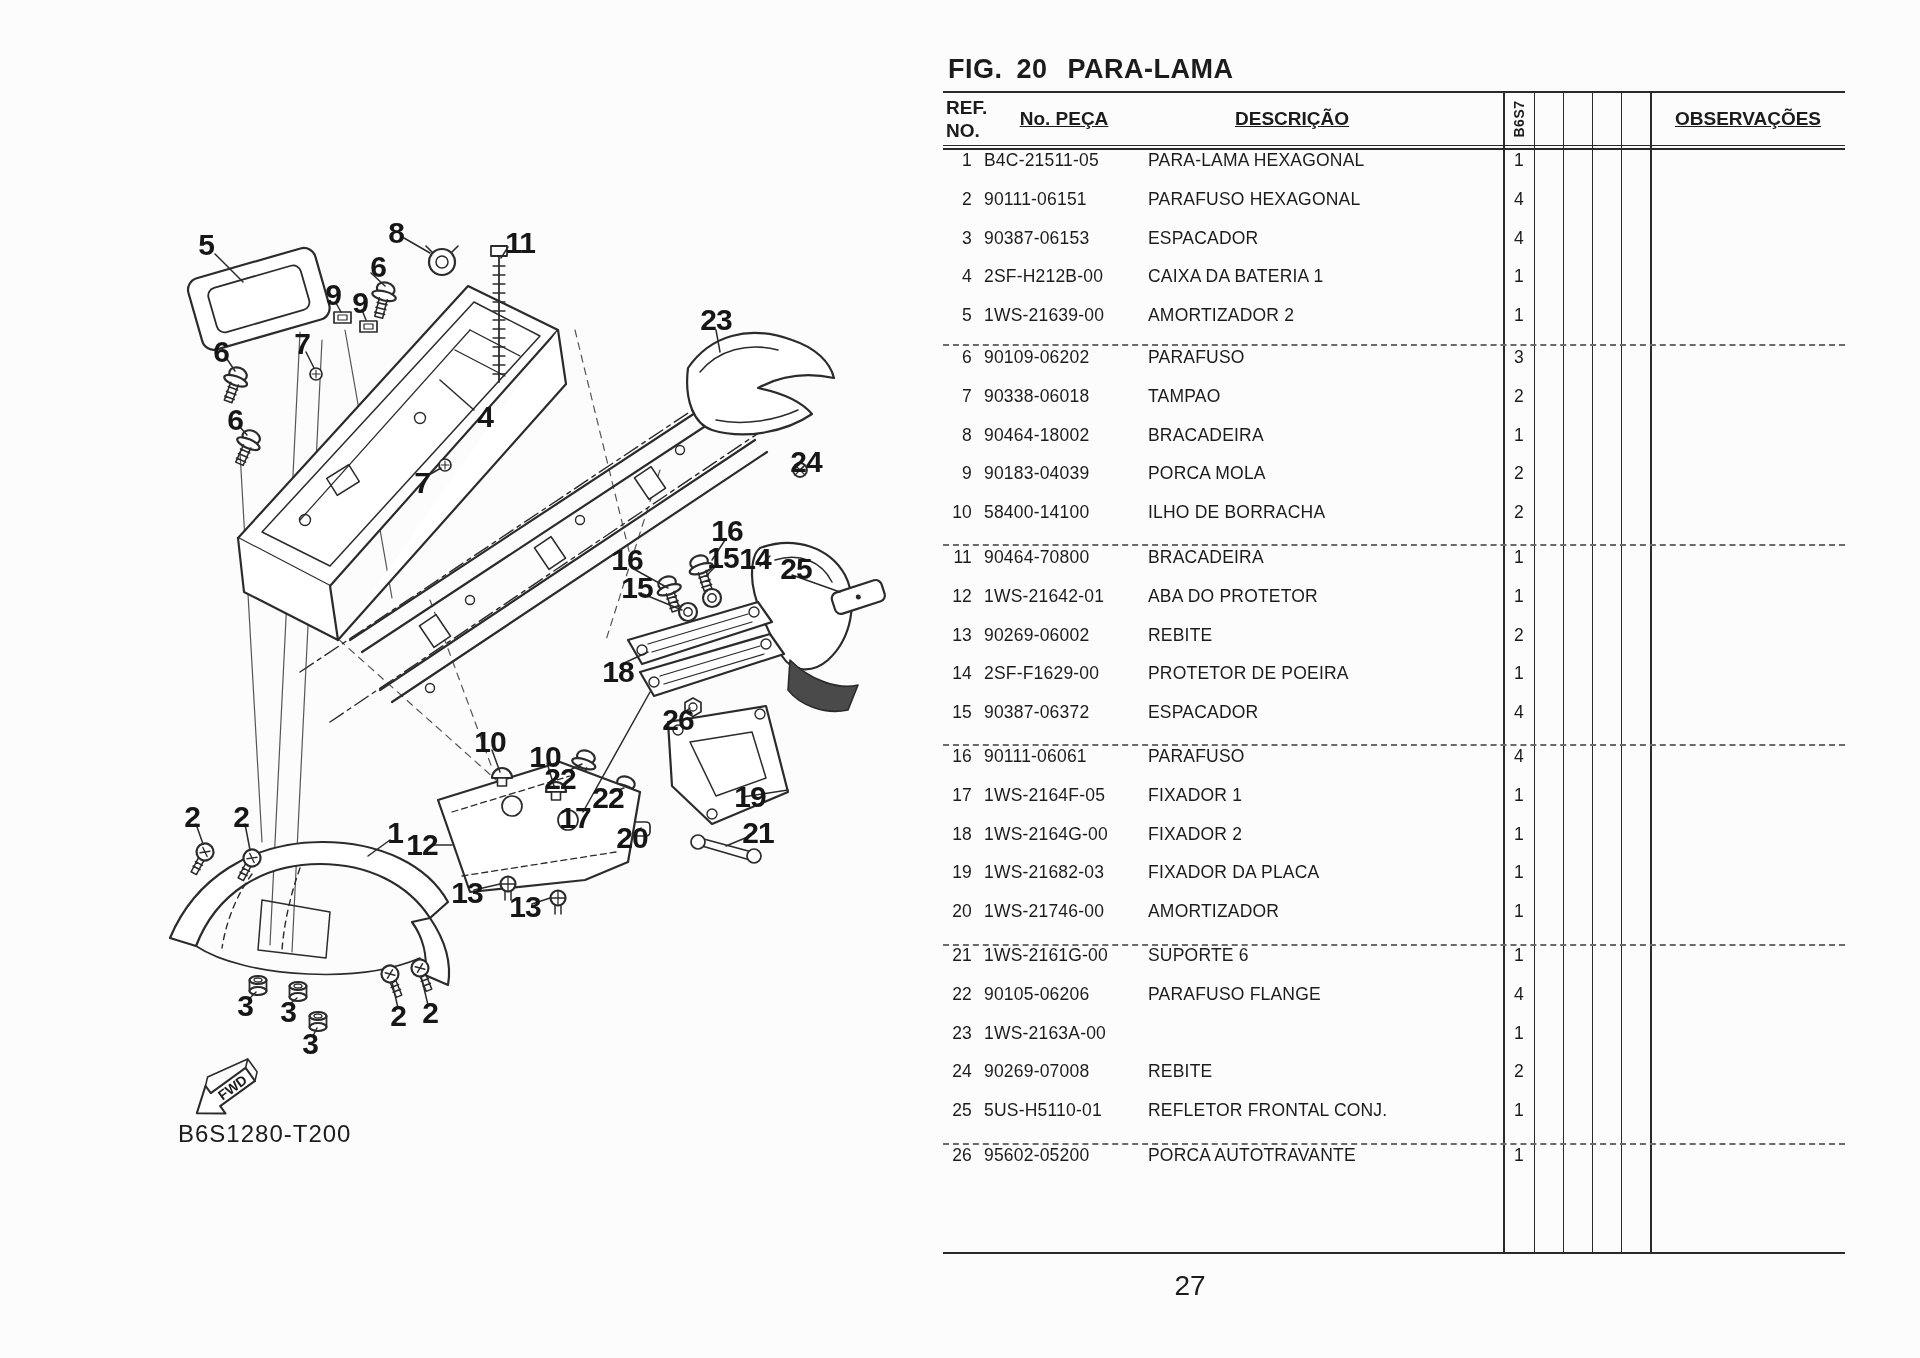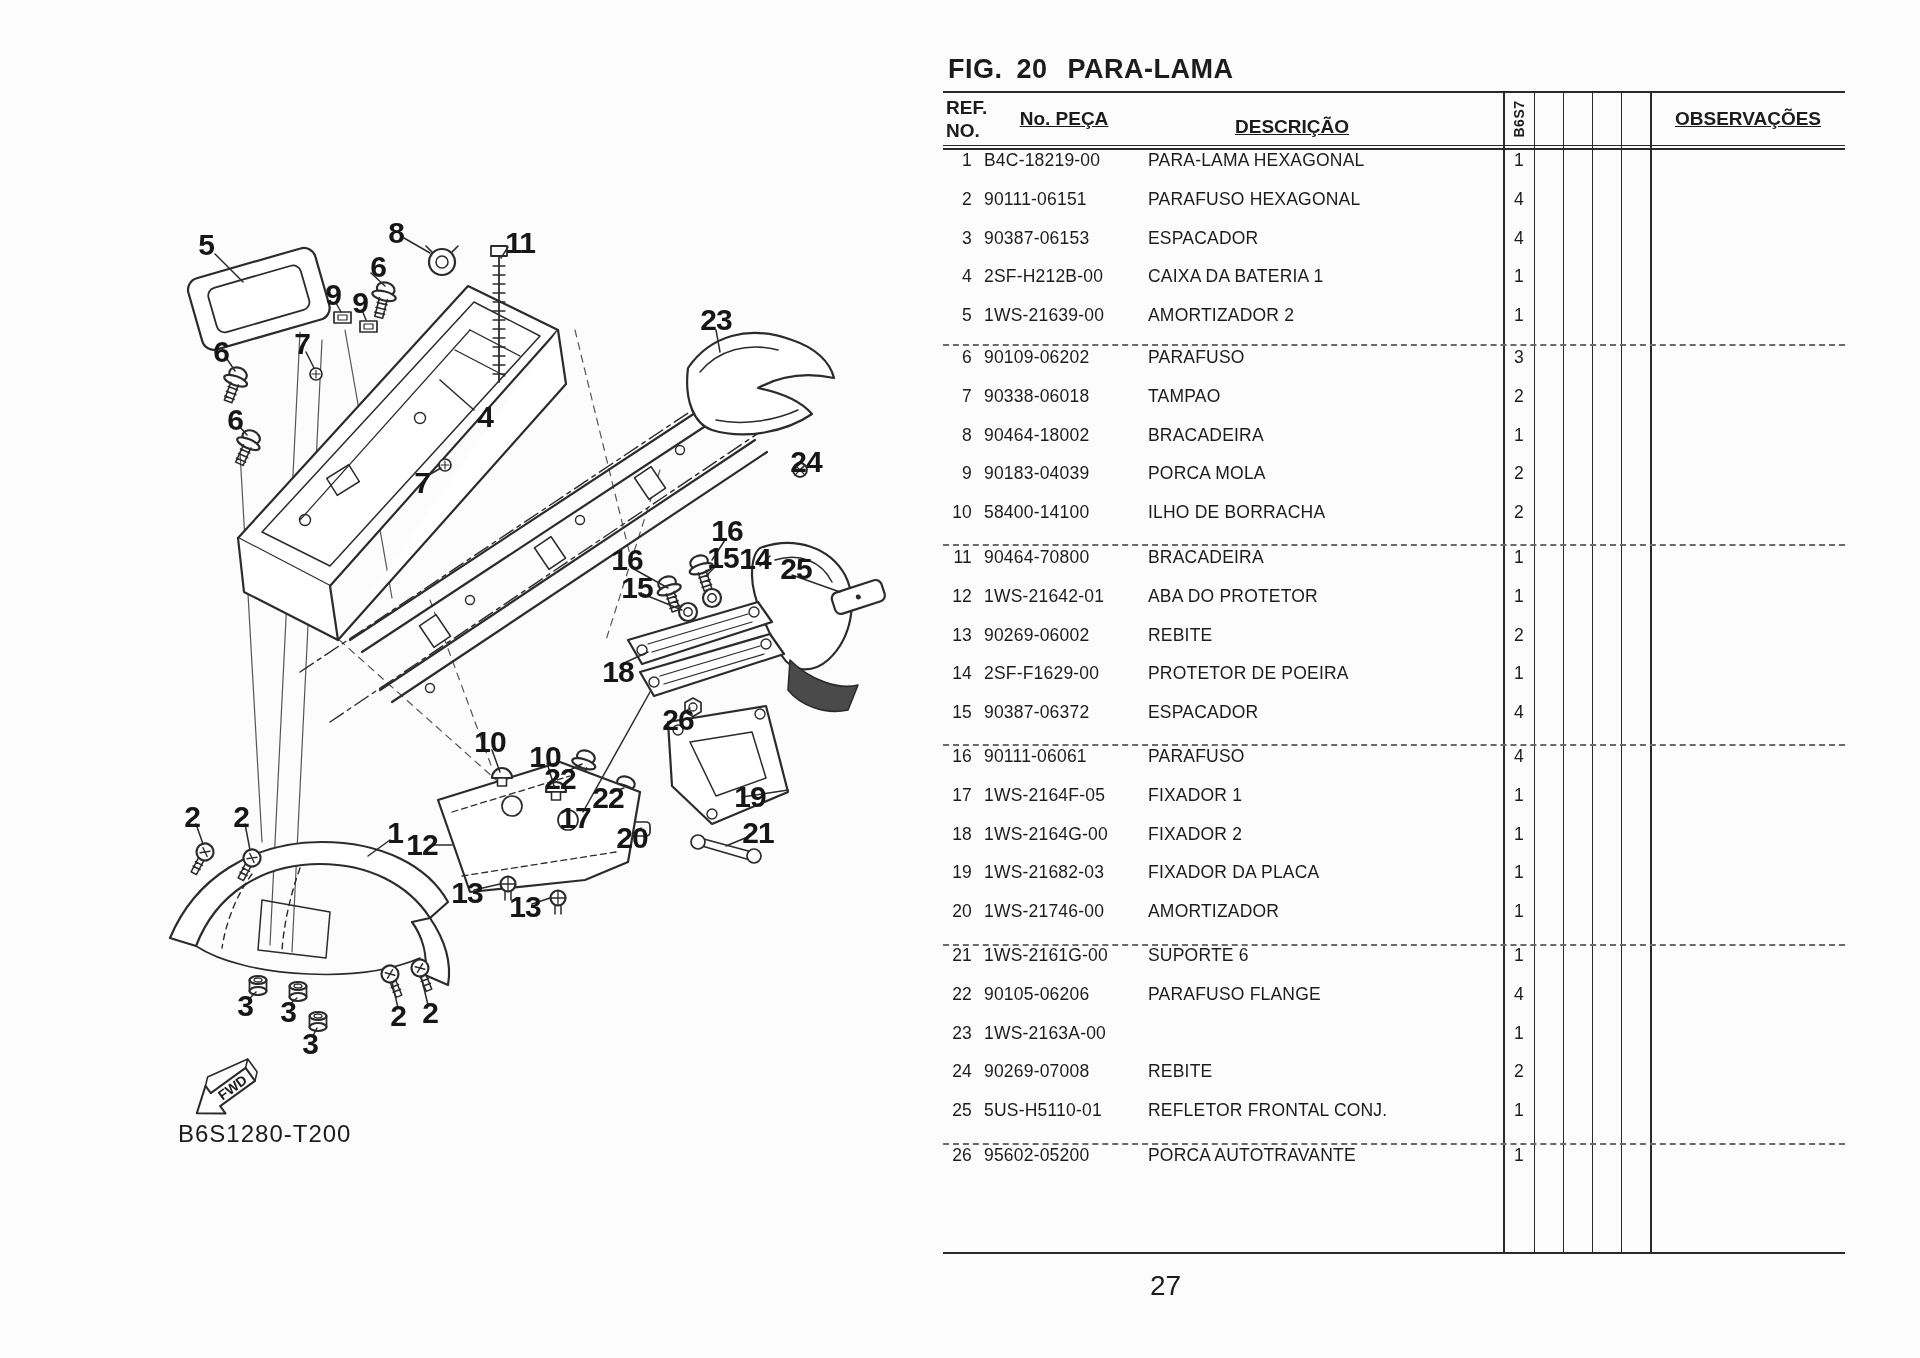--- a/index.html
+++ b/index.html
@@ -13,38 +13,38 @@
   .hdash{position:absolute; border-top:2px dashed #6a6a6a; height:0;}
   .vline{position:absolute; background:#2a2a2a;}
   
   .fig-title{position:absolute; left:948px; top:54px; font-size:27px; font-weight:bold; letter-spacing:.5px; white-space:nowrap;}
   .fig-title .gap1{display:inline-block; width:14px;}
   .fig-title .gap2{display:inline-block; width:20px;}
   .hdr{position:absolute; font-size:19px; font-weight:bold; white-space:nowrap;}
   .hdr.center{transform:translateX(-50%);text-decoration:underline;}
   #hdr-ref{left:946px; top:96px; line-height:23px;}
   #hdr-part{left:1064px; top:108px;}
-  #hdr-desc{left:1292px; top:116px;}
+  #hdr-desc{left:1292px; top:108px;}
   #hdr-obs{left:1748px; top:108px;}
   #hdr-model{
     position:absolute; left:1503px; top:91px; width:32px; height:56px;
     display:flex; align-items:center; justify-content:center;
   }
   #hdr-model span{
     transform:rotate(-90deg); font-size:14px; font-weight:bold; letter-spacing:.5px; white-space:nowrap;
   }
   
   .trow{position:absolute; left:0; width:1845px; height:38px;}
   .trow span{position:absolute; font-size:17.5px; letter-spacing:.2px; white-space:nowrap;}
   .trow .c-ref {left:900px; width:72px; text-align:right;}
   .trow .c-part{left:984px;}
   .trow .c-desc{left:1148px;}
   .trow .c-qty {left:1503px; width:32px; text-align:center;}
   
-  #page-number{position:absolute; left:1150px; top:1270px; width:80px; text-align:left; font-size:28px;}
+  #page-number{position:absolute; left:1150px; top:1270px; width:80px; text-align:center; font-size:28px;}
   
   #diagram{position:absolute; left:0; top:0;}
   .callout{
     position:absolute; width:56px; text-align:center;
     font-size:30px; font-weight:bold; letter-spacing:-1px; color:#161616;
     transform:translate(-50%,-50%); white-space:nowrap;
   }
 </style>
 </head>
 <body>
@@ -356,21 +356,21 @@
   <div class="hdr center" id="hdr-part">No. PEÇA</div>
   <div class="hdr center" id="hdr-desc">DESCRIÇÃO</div>
   <div id="hdr-model">
     <span>B6S7</span>
   </div>
   <div class="hdr center" id="hdr-obs">OBSERVAÇÕES</div>
 
   <div id="rows-layer">
       <div class="trow" style="top: 141px; line-height: 38px;">
         <span class="c-ref">1</span>
-        <span class="c-part">B4C-18219-00</span>
+        <span class="c-part">B4C-21511-05</span>
         <span class="c-desc">PARA-LAMA HEXAGONAL</span>
         <span class="c-qty">1</span>
       </div>
       <div class="trow" style="top: 179.8px; line-height: 38px;">
         <span class="c-ref">2</span>
         <span class="c-part">90111-06151</span>
         <span class="c-desc">PARAFUSO HEXAGONAL</span>
         <span class="c-qty">4</span>
       </div>
       <div class="trow" style="top: 218.6px; line-height: 38px;">

